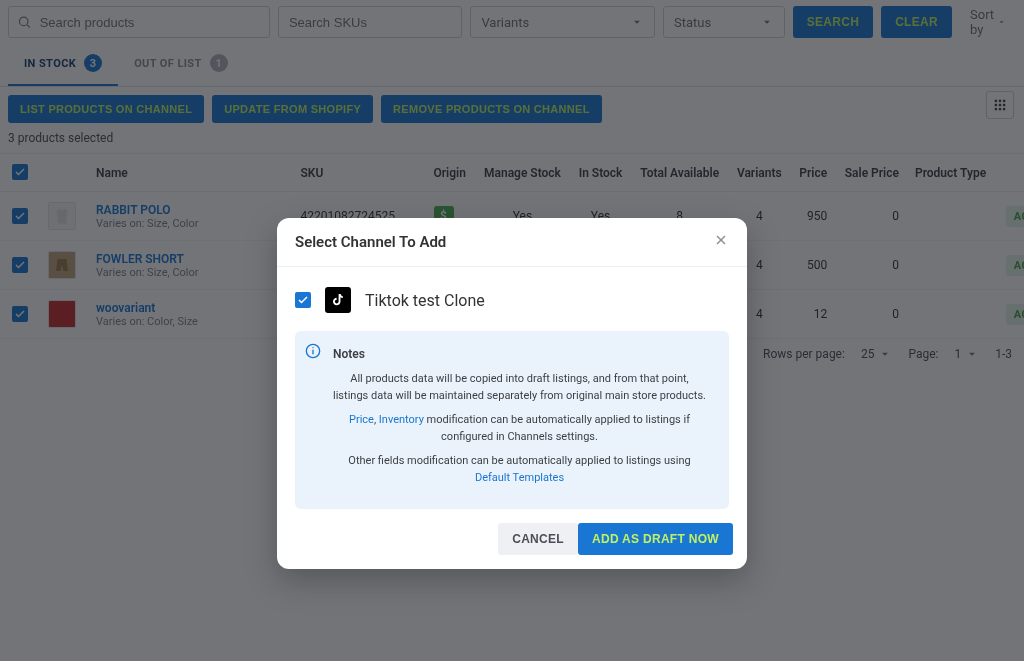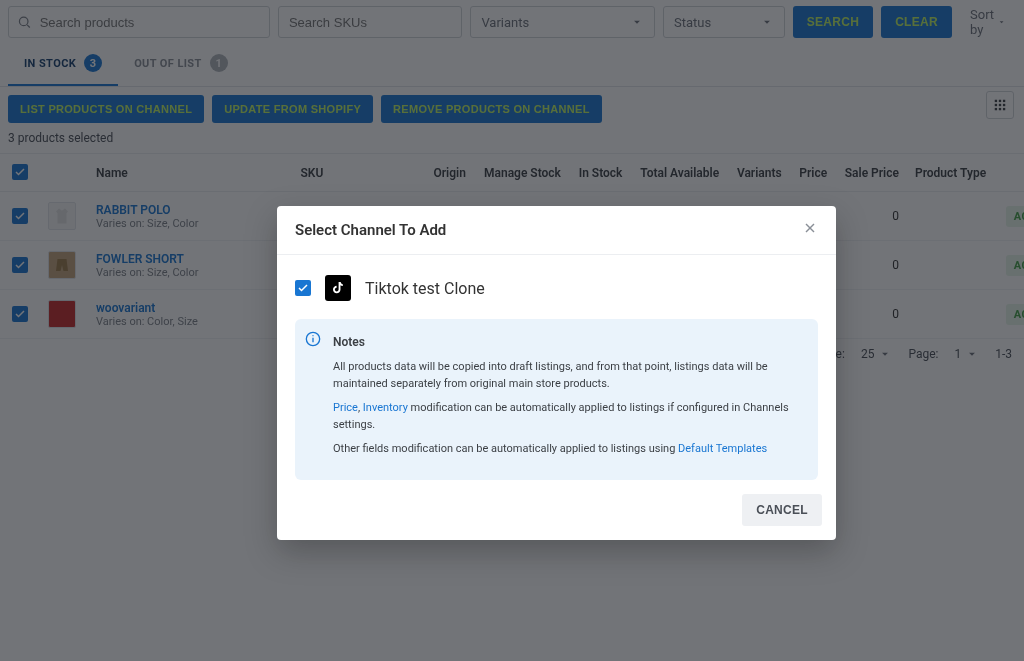--- a/index.html
+++ b/index.html
@@ -217,26 +217,26 @@
   .page-sel { display: inline-flex; align-items: center; gap: 4px; }
   .page-sel svg { width: 14px; height: 14px; }
 
   
   .overlay {
     position: absolute;
     inset: 0;
     background: rgba(20, 24, 30, 0.60);
   }
   .dialog {
-    width: 559px;
+    width: 470px;
     background: #fff;
-    border-radius: 4px;
+    border-radius: 12px;
     position: absolute;
     left: calc(50% - 235px);
-    top: 206px;
+    top: 218px;
     box-shadow: 0 12px 32px rgba(0,0,0,.25);
     overflow: hidden;
   }
   .dialog-header {
     display: flex;
     align-items: center;
     justify-content: space-between;
     padding: 14px 18px;
     border-bottom: 1px solid #eceef1;
     font-size: 15px;
@@ -269,21 +269,21 @@
     font-size: 11px;
     line-height: 1.55;
   }
   .notes .info-icon {
     position: absolute;
     left: 10px;
     top: 12px;
     color: #1976d2;
   }
   .notes-title { font-weight: 600; font-size: 12px; margin-bottom: 6px; }
-  .notes p { margin: 0 9px 7px 0; }
+  .notes p { margin: 0 9px 7px 0; text-align: center; }
   .notes a { color: #1976d2; text-decoration: none; }
   .dialog-footer {
     padding: 10px 14px 14px;
     display: flex;
     justify-content: flex-end;
     margin-left: 43px;
   }
   .btn.cancel {
     background: #eef0f3;
     color: #4a4f57;
@@ -526,14 +526,15 @@
         <a href="#">Price</a>,
         <a href="#">Inventory</a><span> modification can be automatically applied to listings if configured in Channels settings.</span>
       </p>
       <p>
         <span>Other fields modification can be automatically applied to listings using </span><a href="#">Default Templates</a>
       </p>
     </div>
   </div>
   <div class="dialog-footer">
     <button class="btn cancel">CANCEL</button>
+    <button class="btn primary">ADD AS DRAFT NOW</button>
   </div>
 </div>
 
 </body></html>

